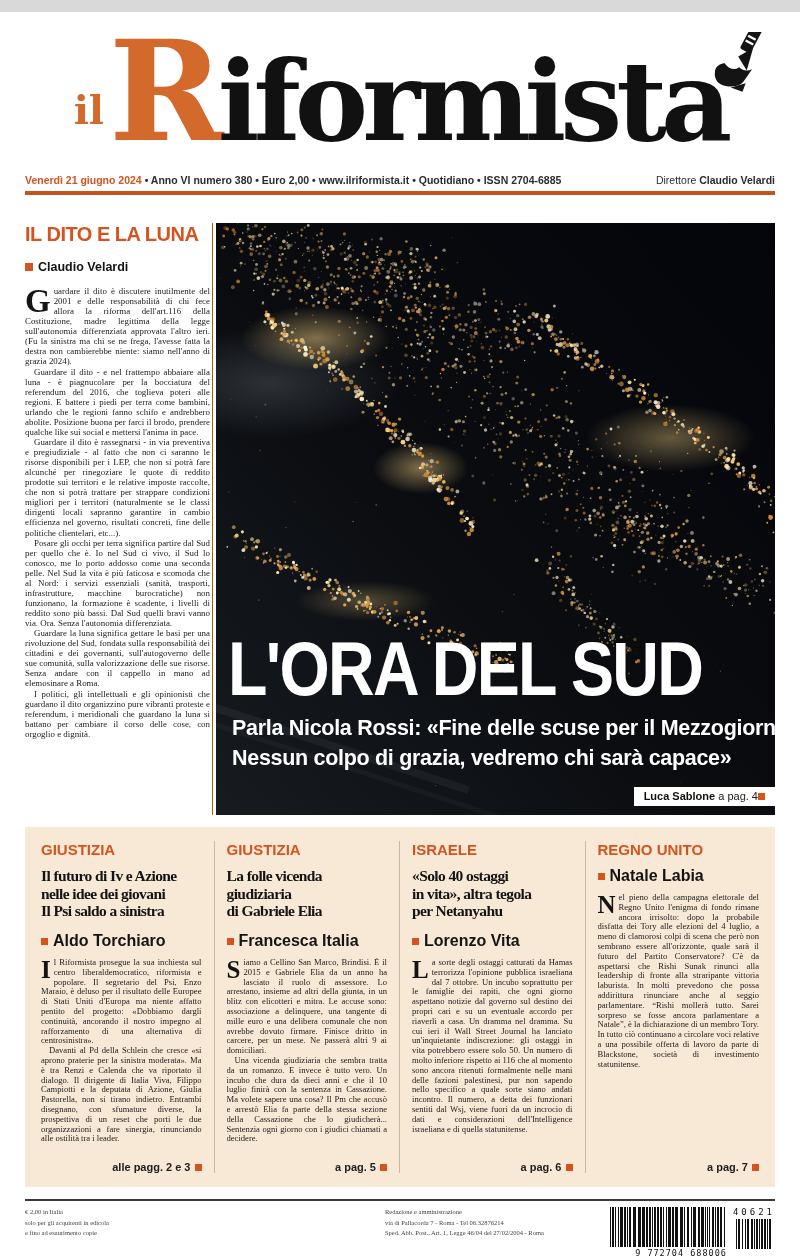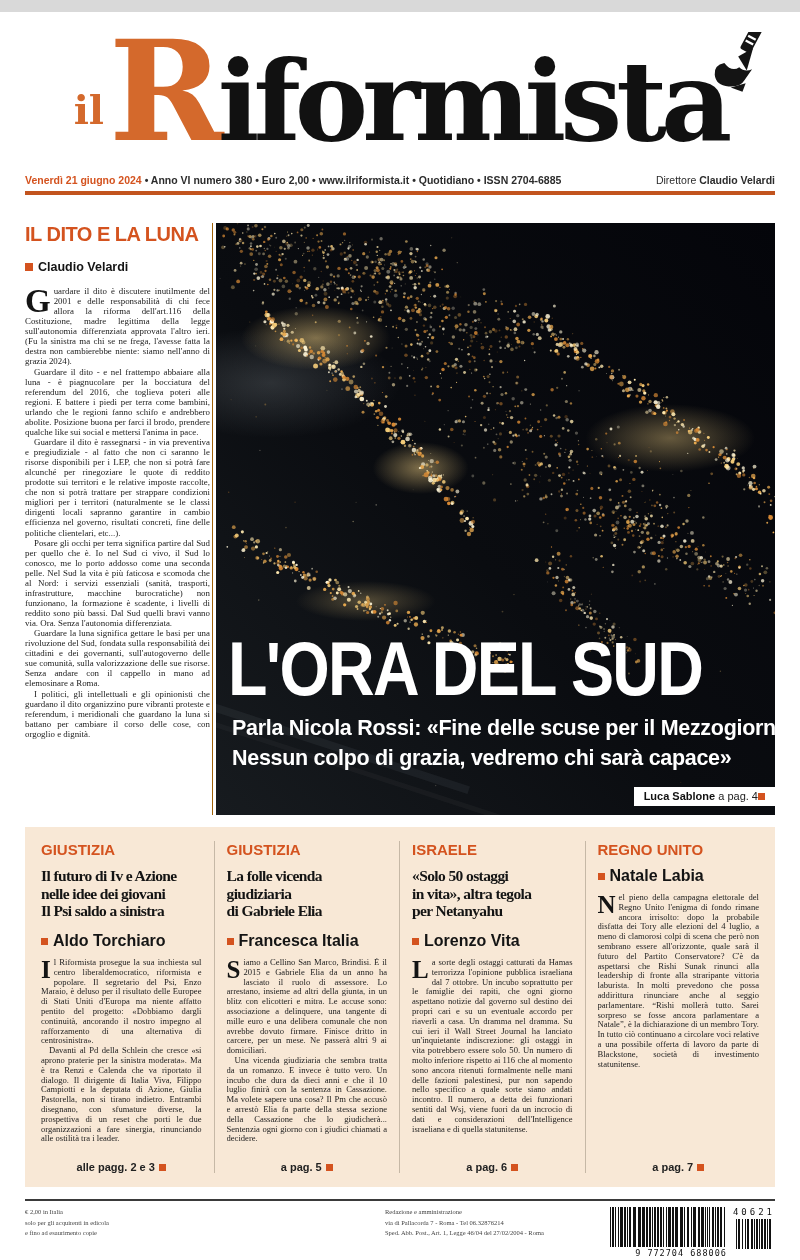--- a/index.html
+++ b/index.html
@@ -55,21 +55,21 @@
             letter-spacing:-.6px;color:#141414;margin:0 0 9px;min-height:56px;}
   .headline div{white-space:nowrap;overflow:hidden;font-family:Liberation Serif, serif;}
   .brief .author-row{margin:0 0 8px;}
   .brief .author-sq{width:7px;height:7px;}
   .brief .author-name{font-size:16px;}
   .brief-body{flex:1;overflow:hidden;}
   .brief-body p{margin:0;font-size:8.6px;line-height:1.14;text-align:justify;text-indent:8px;color:#222;}
   .brief-body p.first{text-indent:0;}
   .brief-body p:empty{display:none;}
   .brief .dropcap{font-size:25px;line-height:20px;}
-  .pageref{margin-top:6px;text-align:center;font-family:"Liberation Sans",sans-serif;font-weight:bold;
+  .pageref{margin-top:6px;text-align:right;font-family:"Liberation Sans",sans-serif;font-weight:bold;
            font-size:11px;color:#222;}
   .pageref .sq7{margin-left:4px;vertical-align:baseline;}
   
   .footer-rule{height:2px;background:#3a3a3a;margin:12px 25px 0;}
   .footer{margin:6px 25px 0;display:flex;align-items:flex-start;}
   .f-left{width:360px;}
   .f-mid{width:220px;}
   .f-right{flex:1;display:flex;justify-content:flex-end;align-items:flex-start;gap:6px;}
   .tiny{font-size:6.5px;line-height:1.65;color:#444;}
   .ean-main{display:flex;flex-direction:column;align-items:flex-end;}
@@ -2296,21 +2296,21 @@
       <div class="brief-body">
         <p class="first"><span class="dropcap">S</span><span>iamo a Cellino San Marco, Brindisi. È il 2015 e Gabriele Elia da un anno ha lasciato il ruolo di assessore. Lo arrestano, insieme ad altri della giunta, in un blitz con elicotteri e mitra. Le accuse sono: associazione a delinquere, una tangente di mille euro e una delibera comunale che non avrebbe dovuto firmare. Finisce dritto in carcere, per un mese. Ne passerà altri 9 ai domiciliari.</span></p>
         <p>Una vicenda giudiziaria che sembra tratta da un romanzo. E invece è tutto vero. Un incubo che dura da dieci anni e che il 10 luglio finirà con la sentenza in Cassazione. Ma volete sapere una cosa? Il Pm che accusò e arrestò Elia fa parte della stessa sezione della Cassazione che lo giudicherà... Sentenzia ogni giorno con i giudici chiamati a decidere.</p>
       </div>
       <div class="pageref"><span>a pag. 5</span><span class="sq7"></span></div>
     </div>
 
     <div class="brief">
       <div class="kicker">ISRAELE</div>
       <div class="headline">
-        <div>«Solo 50 ostaggi</div>
+        <div>«Solo 40 ostaggi</div>
           <div>in vita», altra tegola</div>
           <div>per Netanyahu</div>
       </div>
       <div class="author-row">
           <span class="author-sq"></span>
           <span class="author-name">Lorenzo Vita</span>
         </div>
       <div class="brief-body">
         <p class="first"><span class="dropcap">L</span><span>a sorte degli ostaggi catturati da Hamas terrorizza l'opinione pubblica israeliana dal 7 ottobre. Un incubo soprattutto per le famiglie dei rapiti, che ogni giorno aspettano notizie dal governo sul destino dei propri cari e su un eventuale accordo per riaverli a casa. Un dramma nel dramma. Su cui ieri il Wall Street Journal ha lanciato un'inquietante indiscrezione: gli ostaggi in vita potrebbero essere solo 50. Un numero di molto inferiore rispetto ai 116 che al momento sono ancora ritenuti formalmente nelle mani delle fazioni palestinesi, pur non sapendo nello specifico a quale sorte siano andati incontro. Il numero, a detta dei funzionari sentiti dal Wsj, viene fuori da un incrocio di dati e considerazioni dell'Intelligence israeliana e di quella statunitense.</span></p>
 

